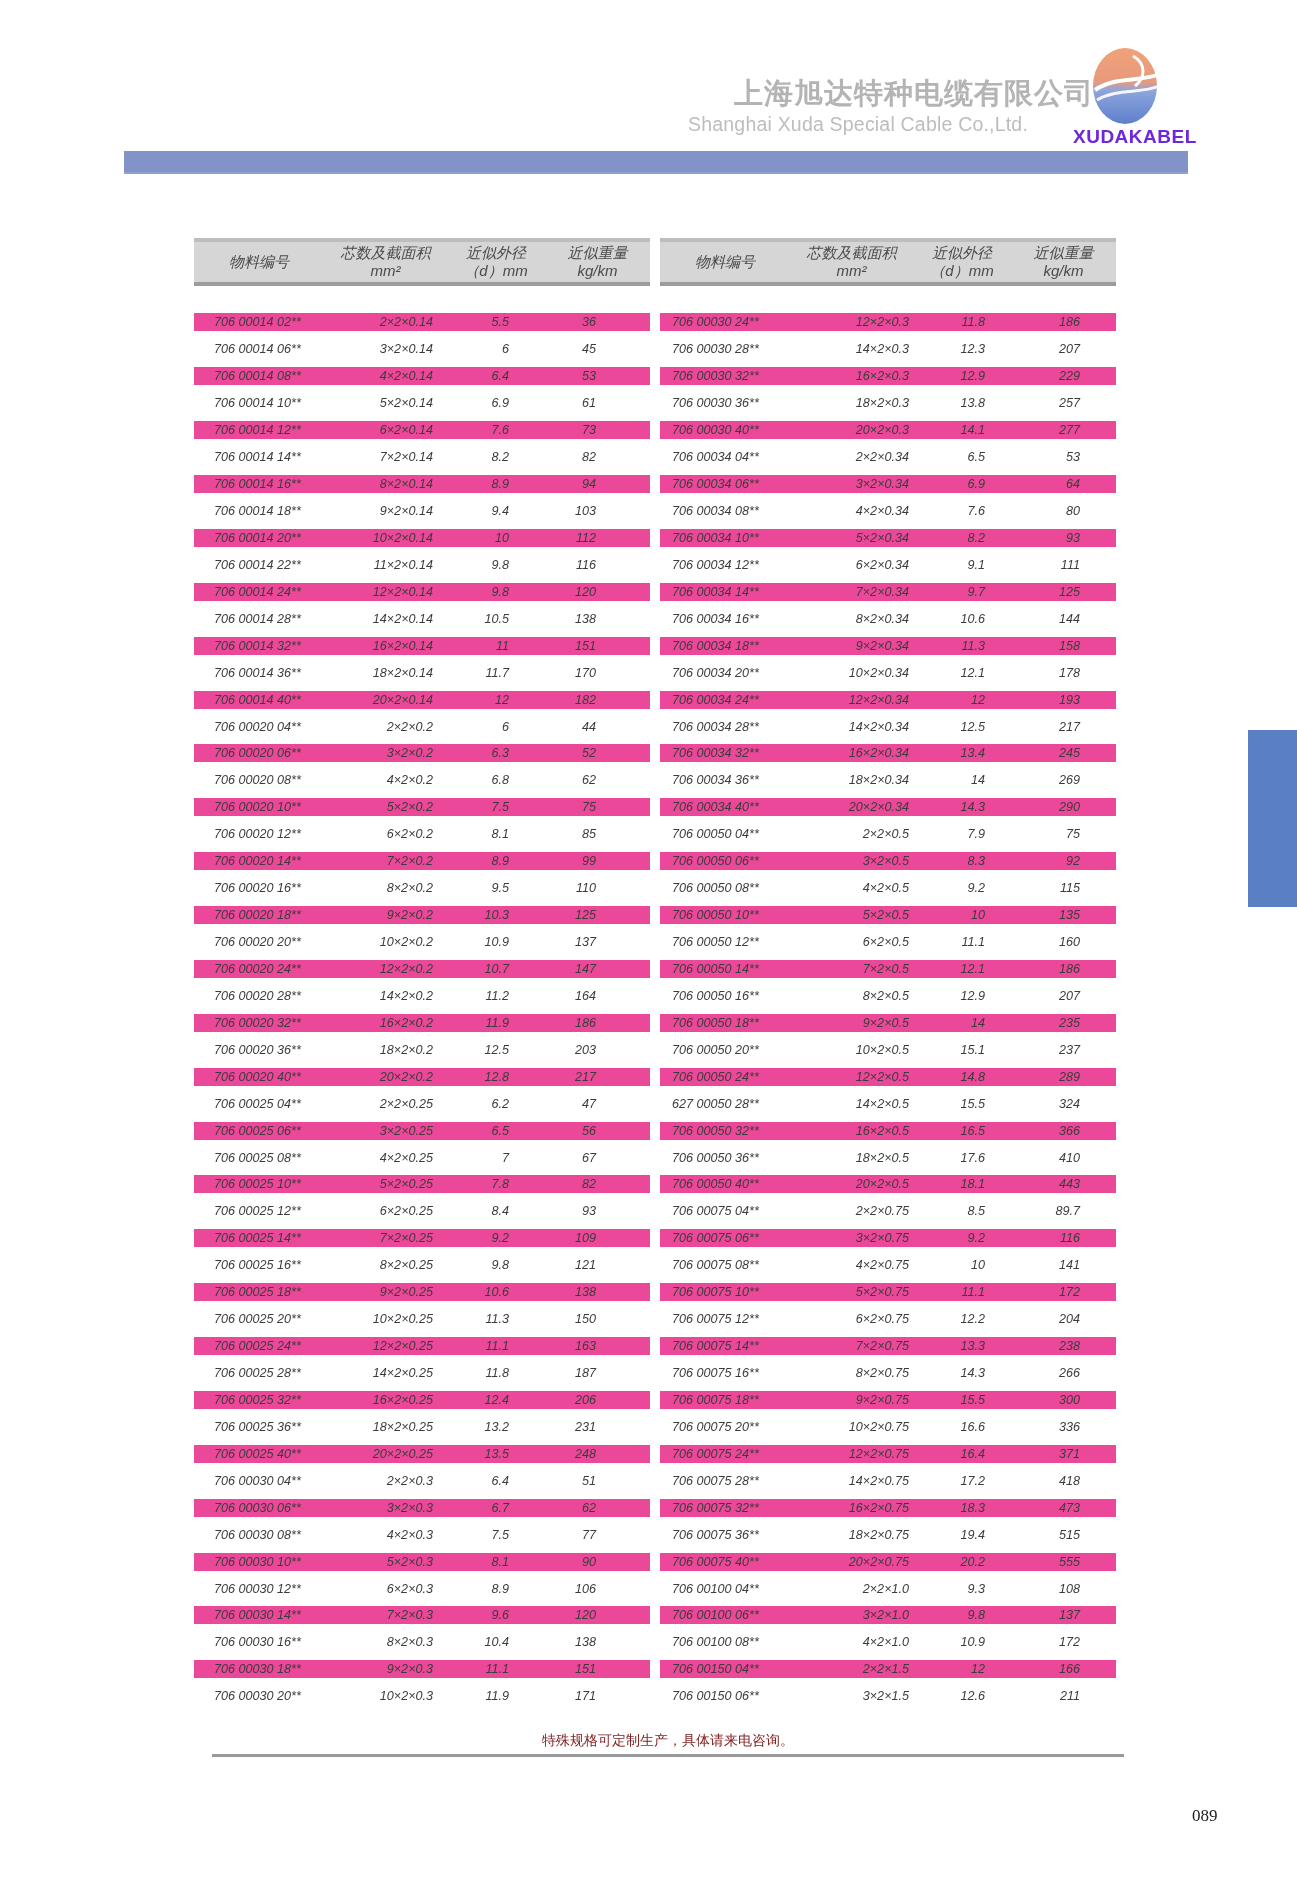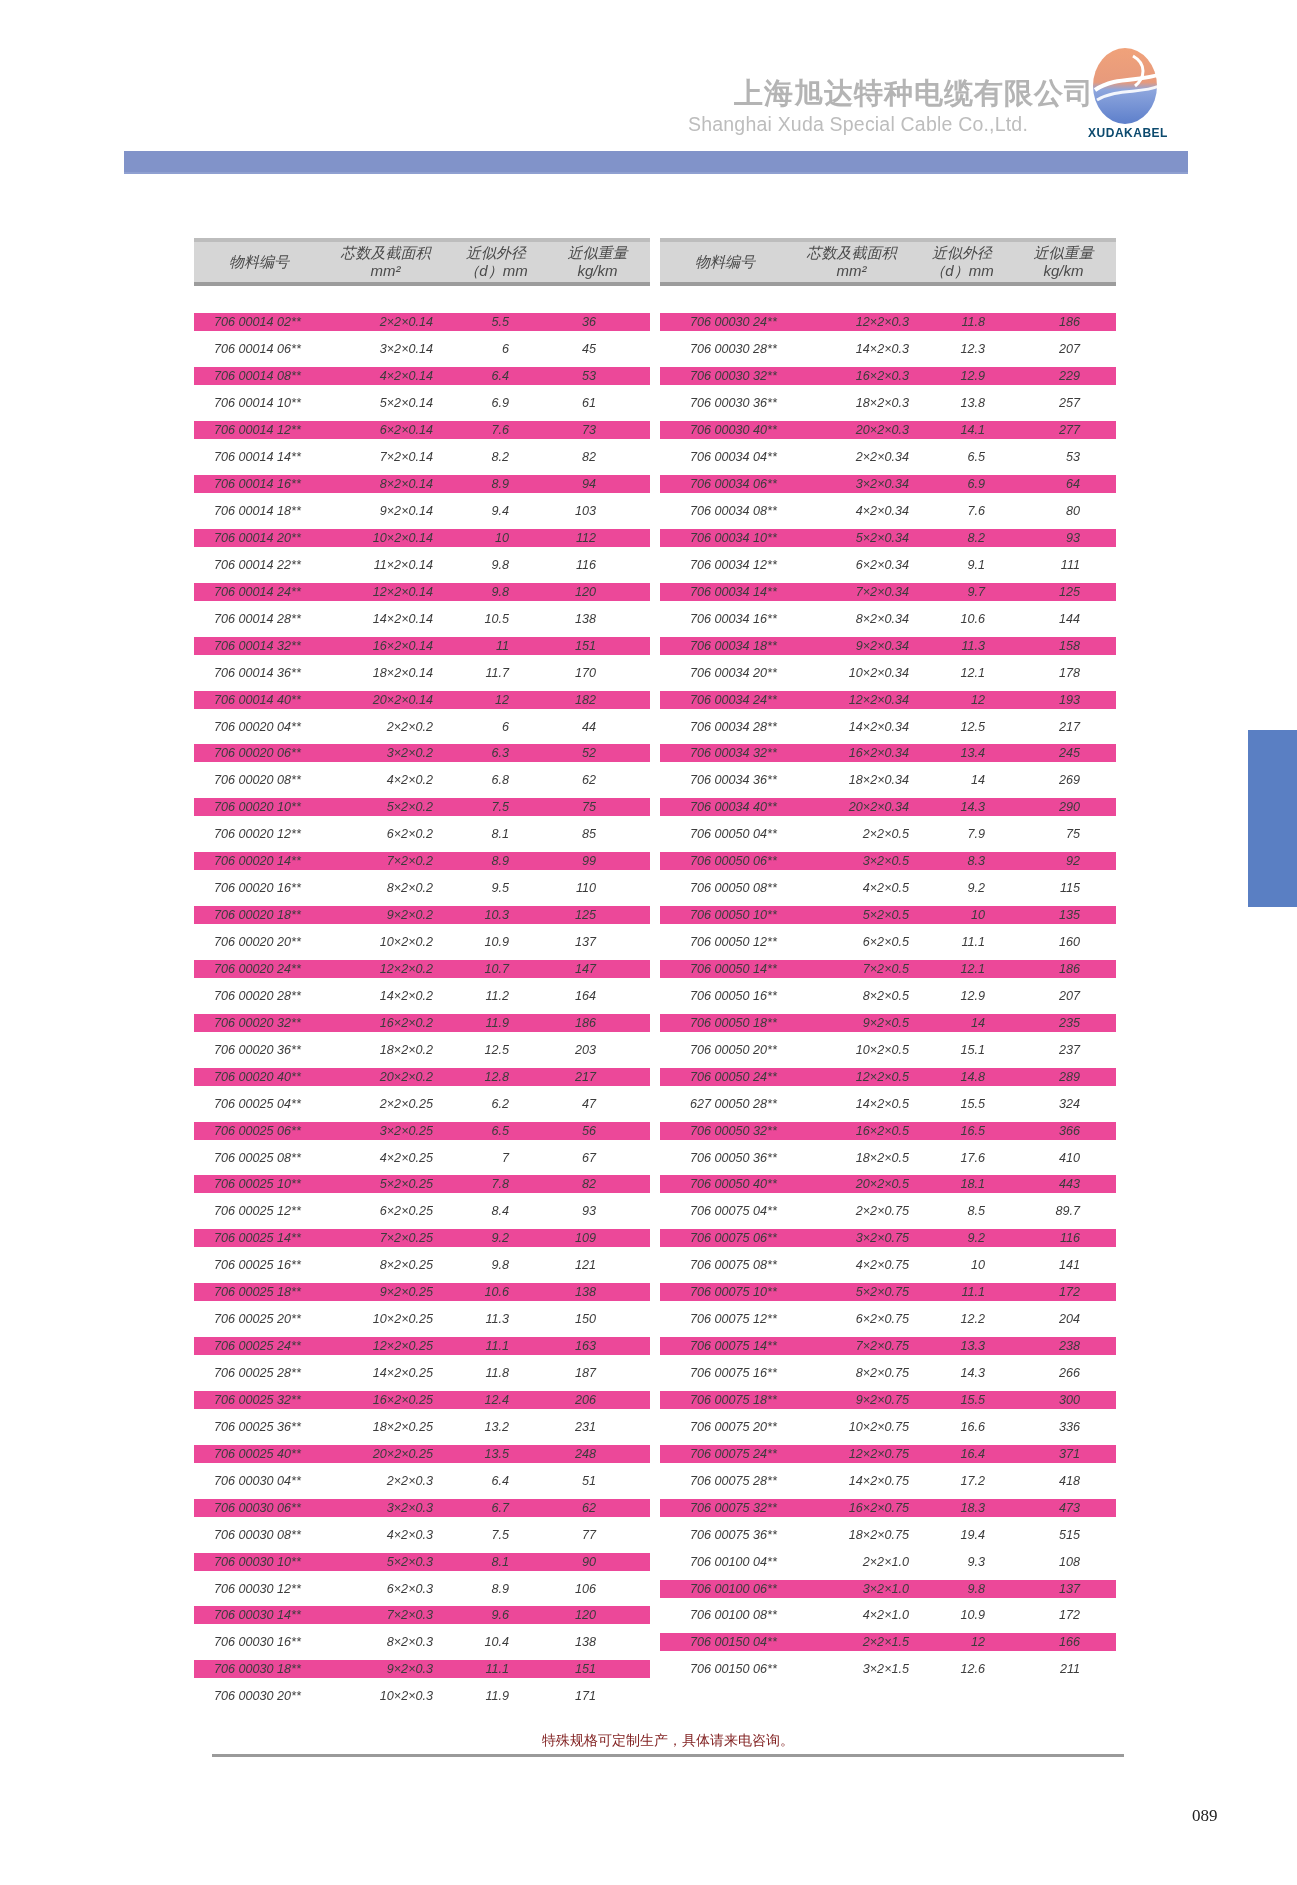--- a/index.html
+++ b/index.html
@@ -12,21 +12,21 @@
       color: #b4b4b4; font-weight: bold; white-space: nowrap; margin-left: 48px;
     }
     .company-en {
       position: absolute; left: 688px; top: 113px;
       font-size: 19.5px; color: #bdbdbd; white-space: nowrap; letter-spacing: 0.2px;
     }
     .logo { position: absolute; left: 1073px; top: 46px; width: 110px; height: 100px; }
     .logo svg { position: absolute; left: 12px; top: 0; }
     .logo-text {
       position: absolute; left: 0; top: 80px; width: 110px; text-align: center;
-      font-weight: bold; font-size: 12px; color: #0c4a6e; letter-spacing: 0.5px;
+      font-weight: bold; font-size: 19px; color: #6d28d9; letter-spacing: 0.5px;
     }
     .header-band {
       position: absolute; left: 124px; top: 151px; width: 1064px; height: 23px;
       background: #8193c9; border-bottom: 2px solid #8fa0d1;
     }
 
     .spec-table { position: absolute; top: 238px; width: 456px; font-style: italic; }
     .spec-table.left { left: 194px; }
     .spec-table.right { left: 660px; }
     .thead {
@@ -47,21 +47,21 @@
       height: 26.94px; display: flex; align-items: center;
       font-size: 12.6px; color: #3c3c3c;
     }
     .row.shade .cells { background: #ec4899; height: 18px; }
     .cells { display: flex; align-items: center; width: 456px; height: 18px; }
     .td { white-space: nowrap; }
     .td.code { width: 130px; padding-left: 20px; }
     .td.spec { width: 123px; text-align: right; padding-right: 14px; }
     .td.od { width: 98px; text-align: right; padding-right: 36px; }
     .td.wt { width: 105px; text-align: right; padding-right: 54px; }
-    .spec-table.right .td.code { padding-left: 30px; }
+    .spec-table.right .td.code { padding-left: 12px; }
     .spec-table.right .td.spec { padding-right: 4px; }
     .spec-table.right .td.od { padding-right: 26px; }
     .spec-table.right .td.wt { padding-right: 36px; }
 
     .footer-note {
       position: absolute; left: 212px; top: 1732px; width: 912px; text-align: center;
       font-family: "DejaVu Sans", sans-serif; font-size: 14px; color: #7f1d1d;
     }
     .footer-rule {
       position: absolute; left: 212px; top: 1754px; width: 912px; height: 3px;
@@ -896,20 +896,28 @@
         </div>
       </div>
       <div class="row">
         <div class="cells">
           <div class="td code">706 00075 36**</div>
           <div class="td spec">18×2×0.75</div>
           <div class="td od">19.4</div>
           <div class="td wt">515</div>
         </div>
       </div>
+      <div class="row shade">
+        <div class="cells">
+          <div class="td code">706 00075 40**</div>
+          <div class="td spec">20×2×0.75</div>
+          <div class="td od">20.2</div>
+          <div class="td wt">555</div>
+        </div>
+      </div>
       <div class="row">
         <div class="cells">
           <div class="td code">706 00100 04**</div>
           <div class="td spec">2×2×1.0</div>
           <div class="td od">9.3</div>
           <div class="td wt">108</div>
         </div>
       </div>
       <div class="row shade">
         <div class="cells">

